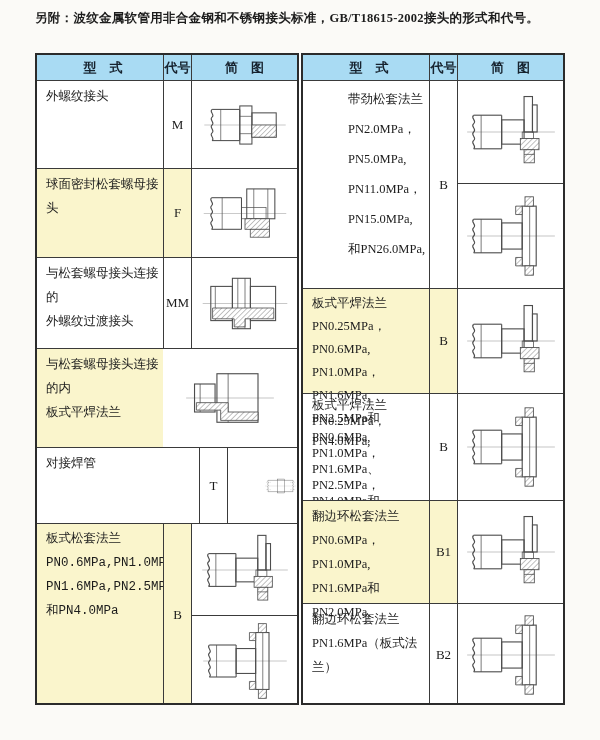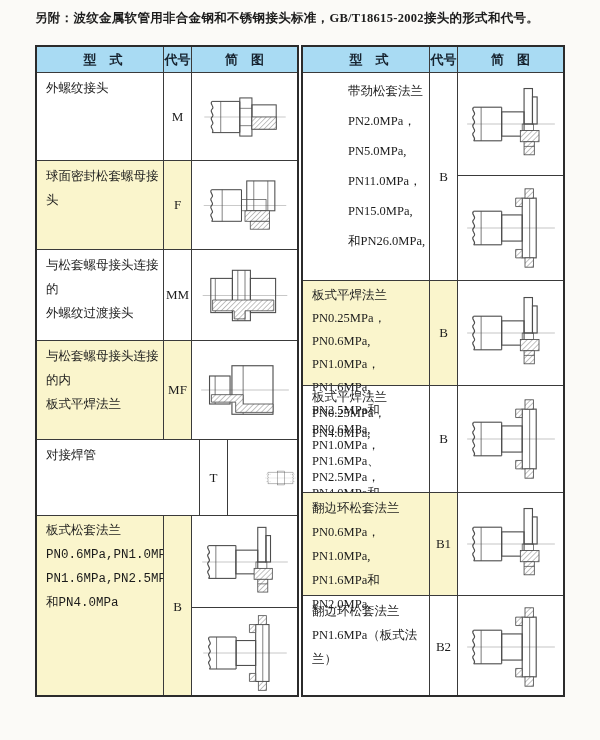--- a/index.html
+++ b/index.html
@@ -14,21 +14,21 @@
     background:#fbfaf7;
     font-family:"Liberation Serif", serif;
     color:#1c1c1c;
     overflow:hidden;
   }
   .title{
     position:absolute;left:35px;top:10px;width:540px;
     font-size:12.5px;font-weight:bold;letter-spacing:0.3px;
   }
   .table{
-    position:absolute;left:35px;top:45px;width:530px;height:652px;
+    position:absolute;left:35px;top:53px;width:530px;height:652px;
     display:flex;gap:2px;background:#fff;
   }
   .half{
     flex:1;border:2px solid var(--obd);background:#fff;
     display:flex;flex-direction:column;box-sizing:border-box;overflow:hidden;
   }
   .row{display:flex;border-top:1.5px solid var(--bd);box-sizing:border-box;flex:0 0 auto;}
   .row.header{height:25px;background:var(--hdr);border-top:none;}
   .cell{box-sizing:border-box;min-width:0;}
   .cell.type{width:126px;display:flex;align-items:flex-start;padding:3px 3px 3px 9px;}
@@ -136,21 +136,20 @@
             <rect x="56" y="26" width="28" height="38" stroke="#4d4d4d" stroke-width="1.2" fill="none"></rect>
             <path d="M14,50 H82 V62 H50 V71 H38 V62 H14 Z" stroke="#4d4d4d" stroke-width="0.9" fill="url(#ht)"></path>
           </svg>
         </div>
       </div>
       <div class="row" style="height: 99px;">
         <div class="cell type hl">
           <span class="tt" style="line-height: 24px;">与松套螺母接头连接的内
 板式平焊法兰</span>
         </div>
-        <div class="cell code hl">MF</div>
         <div class="cell diagram">
           <svg width="94" height="84" viewBox="0 0 100 90" preserveAspectRatio="xMidYMid meet">
             <defs>
               <pattern id="ht" width="4" height="4" patternUnits="userSpaceOnUse" patternTransform="rotate(45)">
                 <rect width="4" height="4" fill="#fff"></rect>
                 <line x1="0" y1="0" x2="0" y2="4" stroke="#777" stroke-width="1"></line>
               </pattern>
             </defs>
             <line x1="3" y1="45" x2="97" y2="45" stroke="#999" stroke-width="0.6"></line>
             <rect x="12" y="30" width="22" height="30" stroke="#4d4d4d" stroke-width="1.2" fill="none"></rect>

